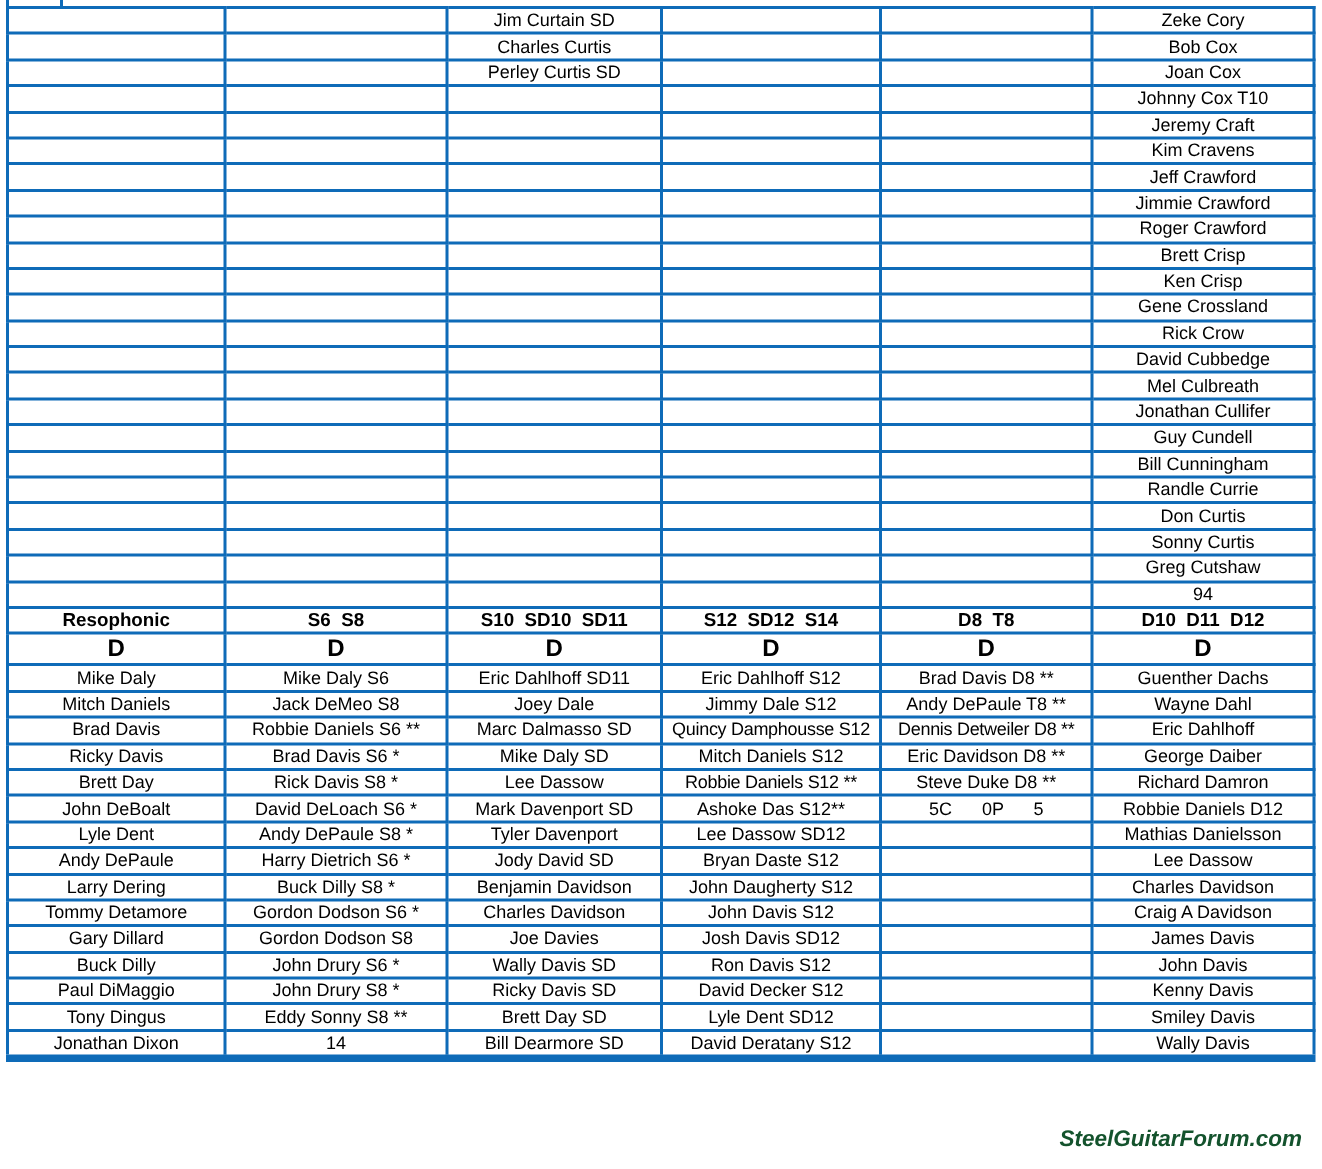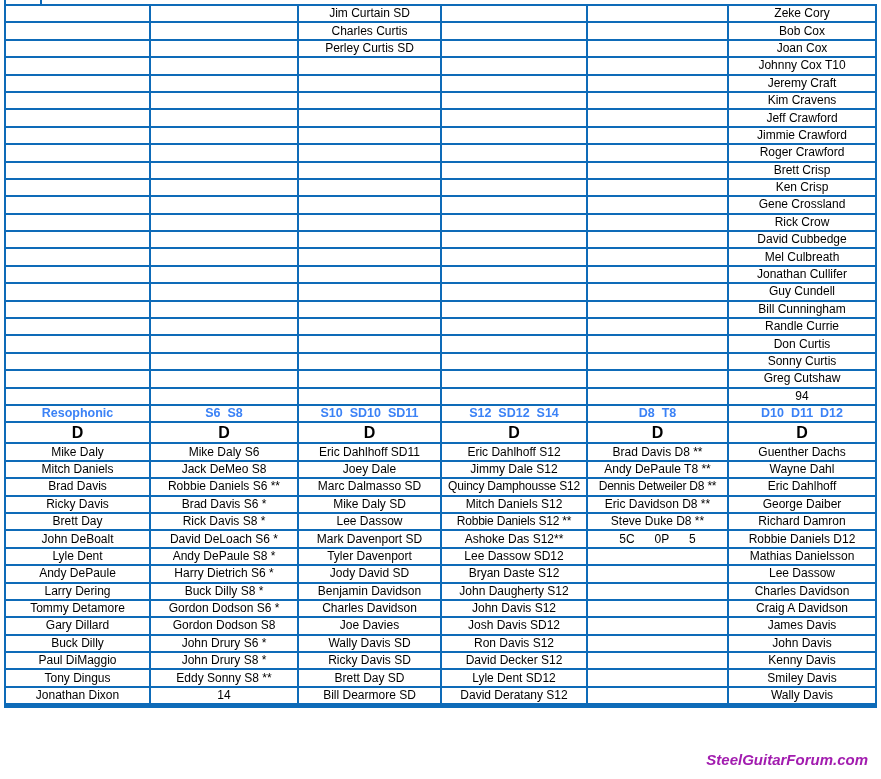--- a/index.html
+++ b/index.html
@@ -21,38 +21,38 @@
     text-align:center;
     vertical-align:middle;
     font-size:12px;
     line-height:15px;
     height:15.4px;
     color:#000000;
     white-space:pre;
     overflow:hidden;
   }
   tr.hdr-row td{
-    color:#3b82f6;
+    color:#000000;
     font-weight:bold;
     font-size:12.5px;
   }
   tr.d-row td{
     font-weight:bold;
     font-size:16px;
     height:19px;
     line-height:19px;
   }
   td.fit{font-size:10.5px;letter-spacing:-0.2px;}
   .watermark{
     position:absolute;
     top:751px;right:13px;
     font-size:15px;
     font-weight:bold;
     font-style:italic;
-    color:#a21caf;
+    color:#14532d;
   }
 </style>
 </head>
 <body>
 
 <div class="frag"></div>
 
 <table class="grid">
   <colgroup>
     <col style="width:145px">

